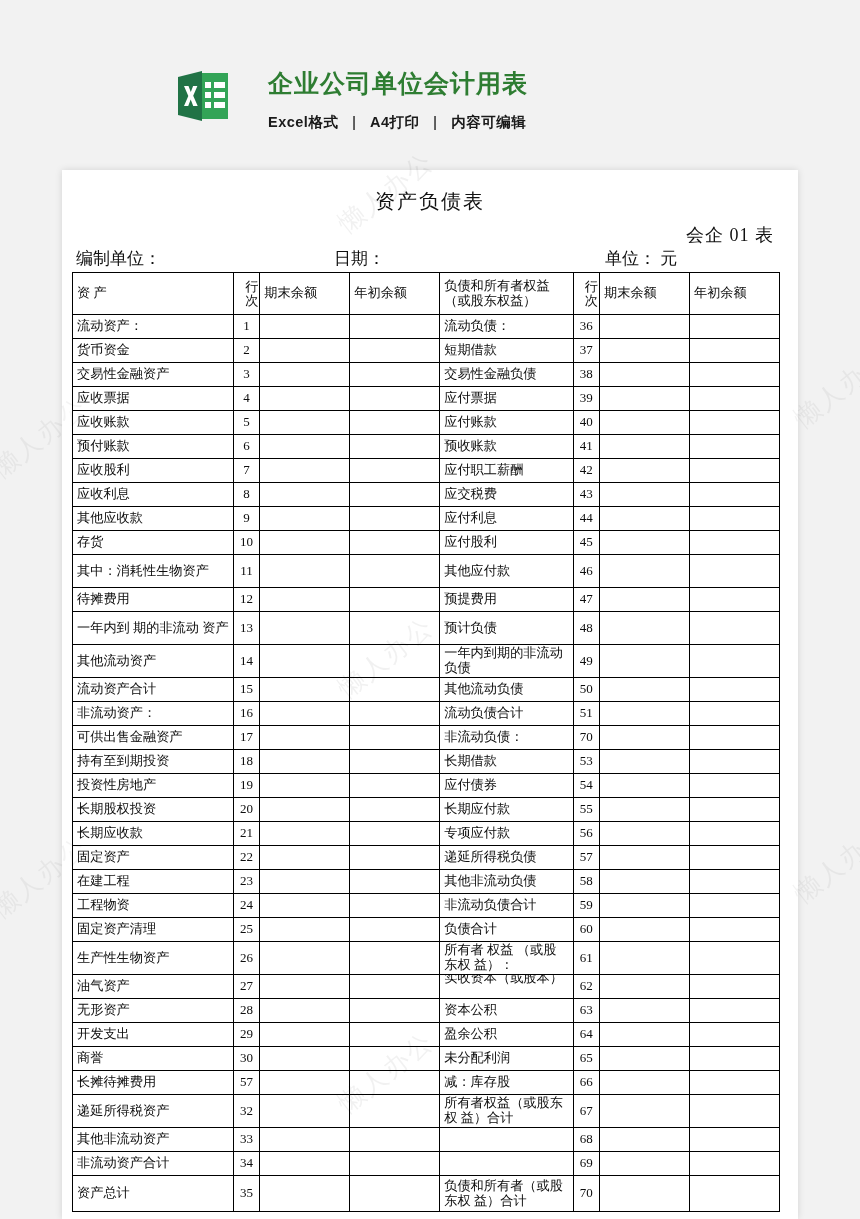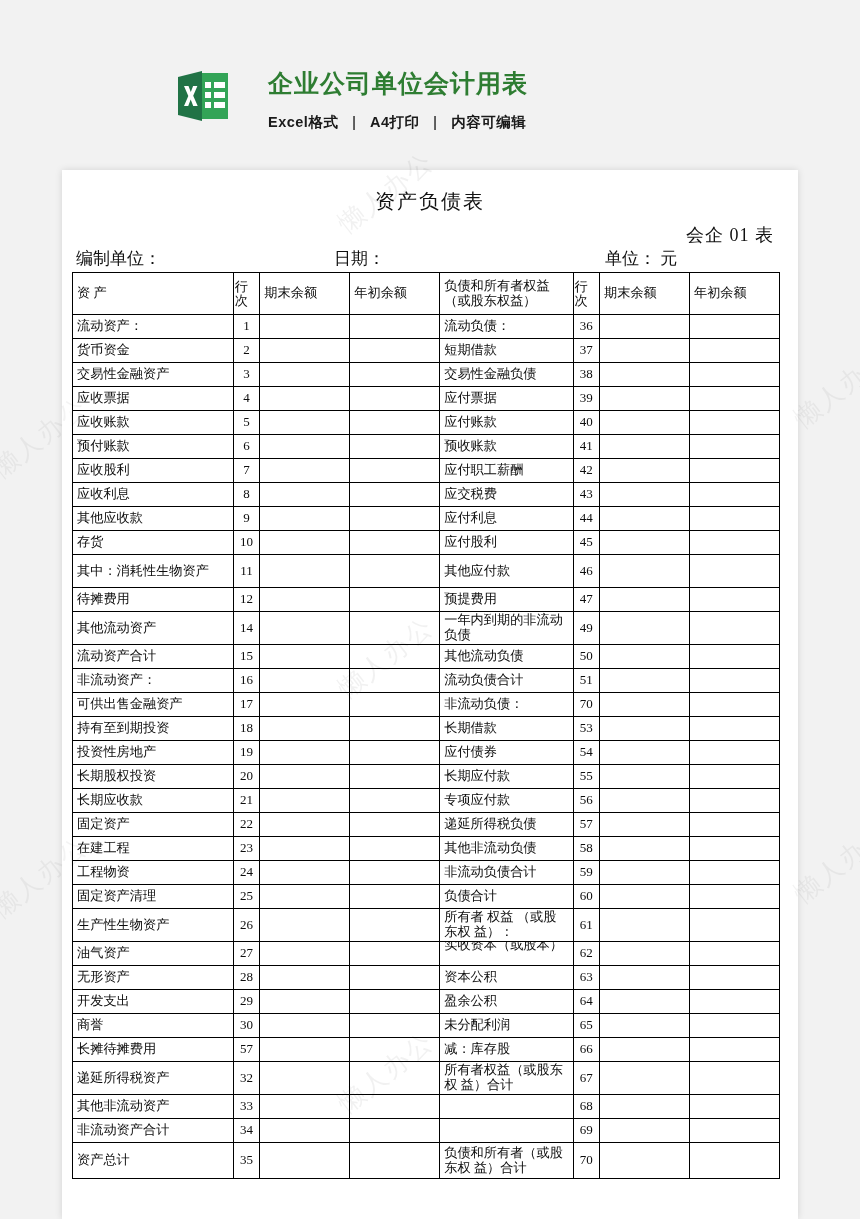--- a/index.html
+++ b/index.html
@@ -91,21 +91,21 @@
   table.bs td, table.bs th {
     border: 1px solid #000;
     padding: 0 4px;
     vertical-align: middle;
     overflow: hidden;
     font-weight: normal;
     line-height: 1.12;
   }
   table.bs thead th { height: 42px; text-align: left; }
   table.bs thead th.vtxt {
-    text-align: left;
+    text-align: right;
     padding: 0 1px;
     line-height: 1.0;
     font-size: 13.2px;
   }
   .hdr-a { width: 152px; }
   .hdr-n { width: 25px; }
   .hdr-m { width: 85px; }
   .hdr-l { width: 126px; }
 
   td.lbl { text-align: left; }
@@ -305,20 +305,30 @@
             <td class="lbl">待摊费用</td>
             <td class="num">12</td>
             <td class="amt"></td>
             <td class="amt"></td>
             <td class="lbl">预提费用</td>
             <td class="num">47</td>
             <td class="amt"></td>
             <td class="amt"></td>
           </tr>
           <tr class="r-tall">
+            <td class="lbl">一年内到 期的非流动 资产</td>
+            <td class="num">13</td>
+            <td class="amt"></td>
+            <td class="amt"></td>
+            <td class="lbl">预计负债</td>
+            <td class="num">48</td>
+            <td class="amt"></td>
+            <td class="amt"></td>
+          </tr>
+          <tr class="r-tall">
             <td class="lbl">其他流动资产</td>
             <td class="num">14</td>
             <td class="amt"></td>
             <td class="amt"></td>
             <td class="lbl">一年内到期的非流动负债</td>
             <td class="num">49</td>
             <td class="amt"></td>
             <td class="amt"></td>
           </tr>
           <tr class="r-nor">

